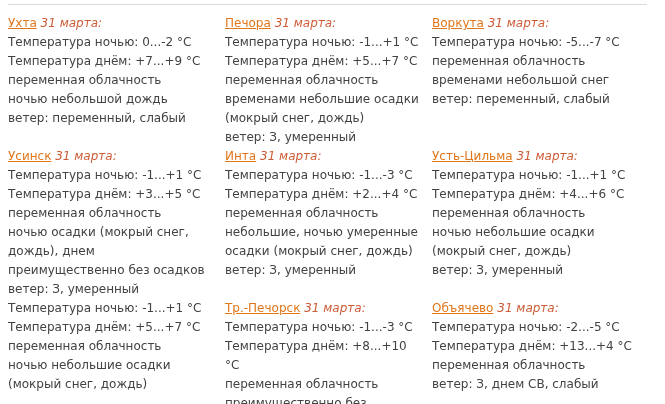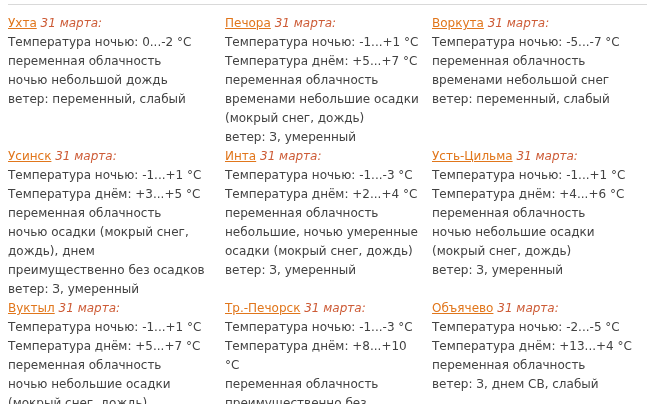--- a/index.html
+++ b/index.html
@@ -44,20 +44,21 @@
 </head>
 <body>
 
 <hr class="divider">
 
 <div class="grid">
 
   <div class="cell">
     <p class="head"><a class="city" href="#">Ухта</a> <em class="date">31 марта:</em></p>
     <div class="line">Температура ночью: 0...-2 °C</div>
+    <div class="line">Температура днём: +7...+9 °C</div>
     <div class="line">переменная облачность</div>
     <div class="line">ночью небольшой дождь</div>
     <div class="line">ветер: переменный, слабый</div>
   </div>
 
   <div class="cell">
     <p class="head"><a class="city" href="#">Печора</a> <em class="date">31 марта:</em></p>
     <div class="line">Температура ночью: -1...+1 °C</div>
     <div class="line">Температура днём: +5...+7 °C</div>
     <div class="line">переменная облачность</div>
@@ -94,21 +95,20 @@
   <div class="cell">
     <p class="head"><a class="city" href="#">Усть-Цильма</a> <em class="date">31 марта:</em></p>
     <div class="line">Температура ночью: -1...+1 °C</div>
     <div class="line">Температура днём: +4...+6 °C</div>
     <div class="line">переменная облачность</div>
     <div class="line">ночью небольшие осадки (мокрый снег, дождь)</div>
     <div class="line">ветер: З, умеренный</div>
   </div>
 
   <div class="cell">
-    <p class="head"><a class="city" href="#">Вуктыл</a> <em class="date">31 марта:</em></p>
     <div class="line">Температура ночью: -1...+1 °C</div>
     <div class="line">Температура днём: +5...+7 °C</div>
     <div class="line">переменная облачность</div>
     <div class="line">ночью небольшие осадки (мокрый снег, дождь)</div>
 
   </div>
 
   <div class="cell">
     <p class="head"><a class="city" href="#">Тр.-Печорск</a> <em class="date">31 марта:</em></p>
     <div class="line">Температура ночью: -1...-3 °C</div>

